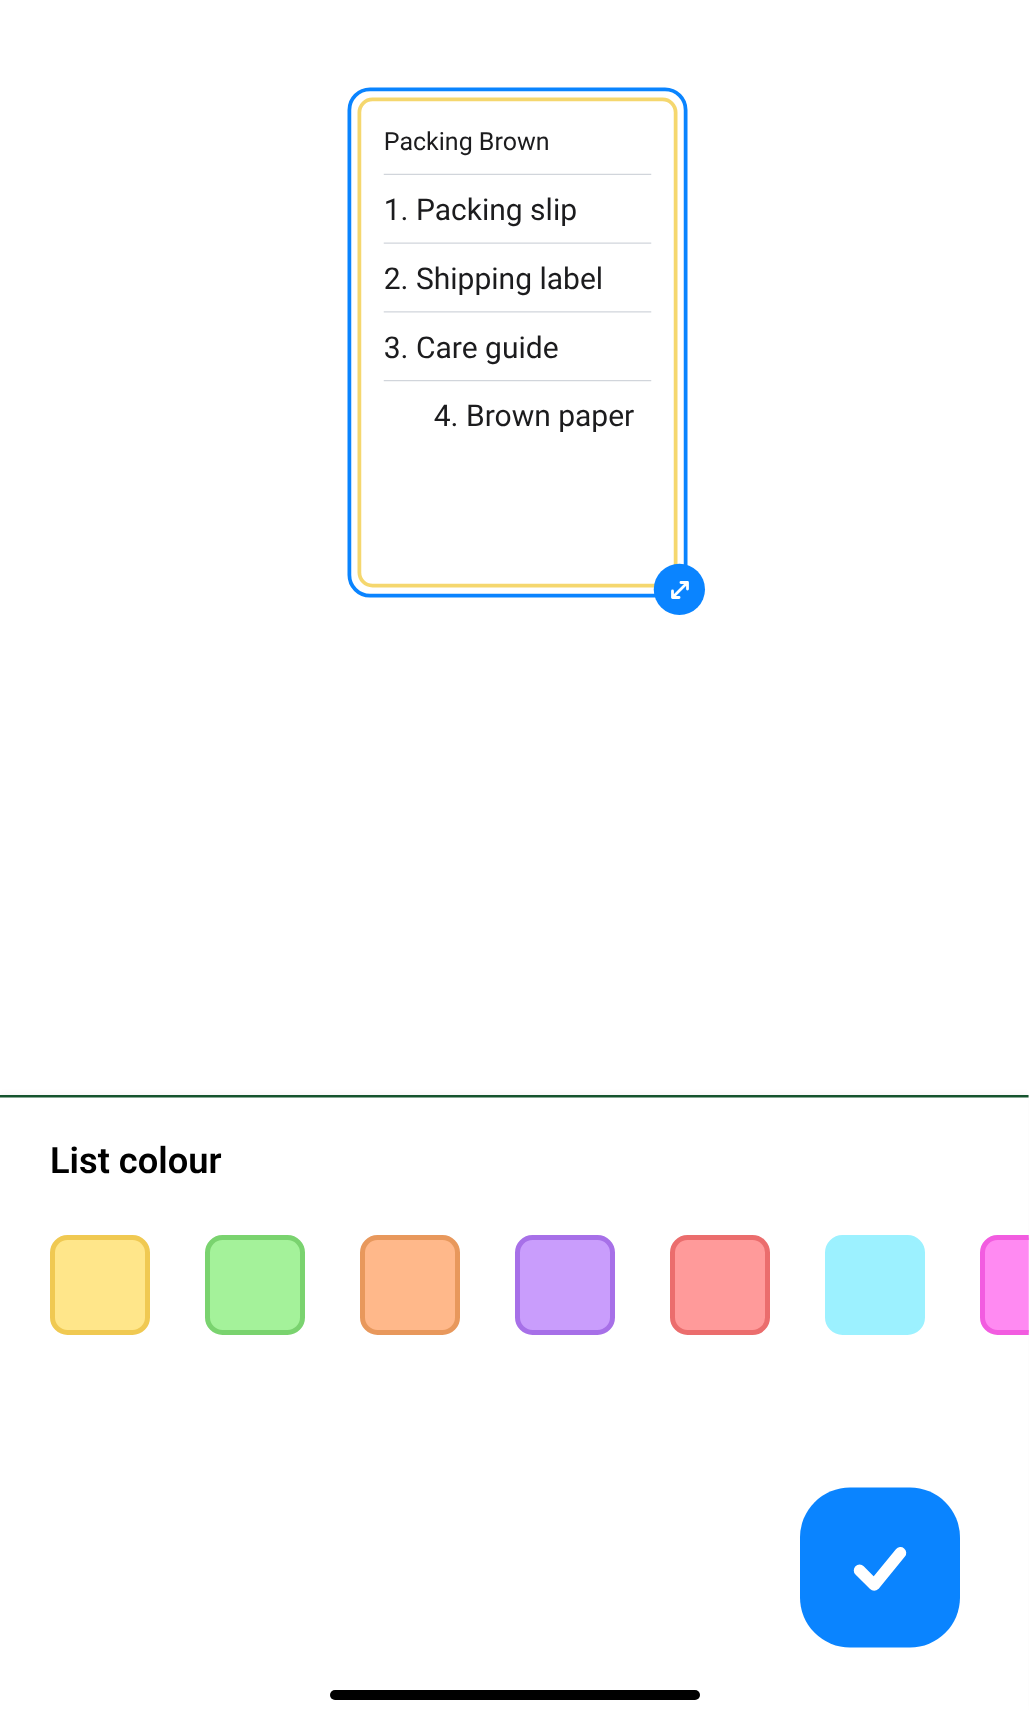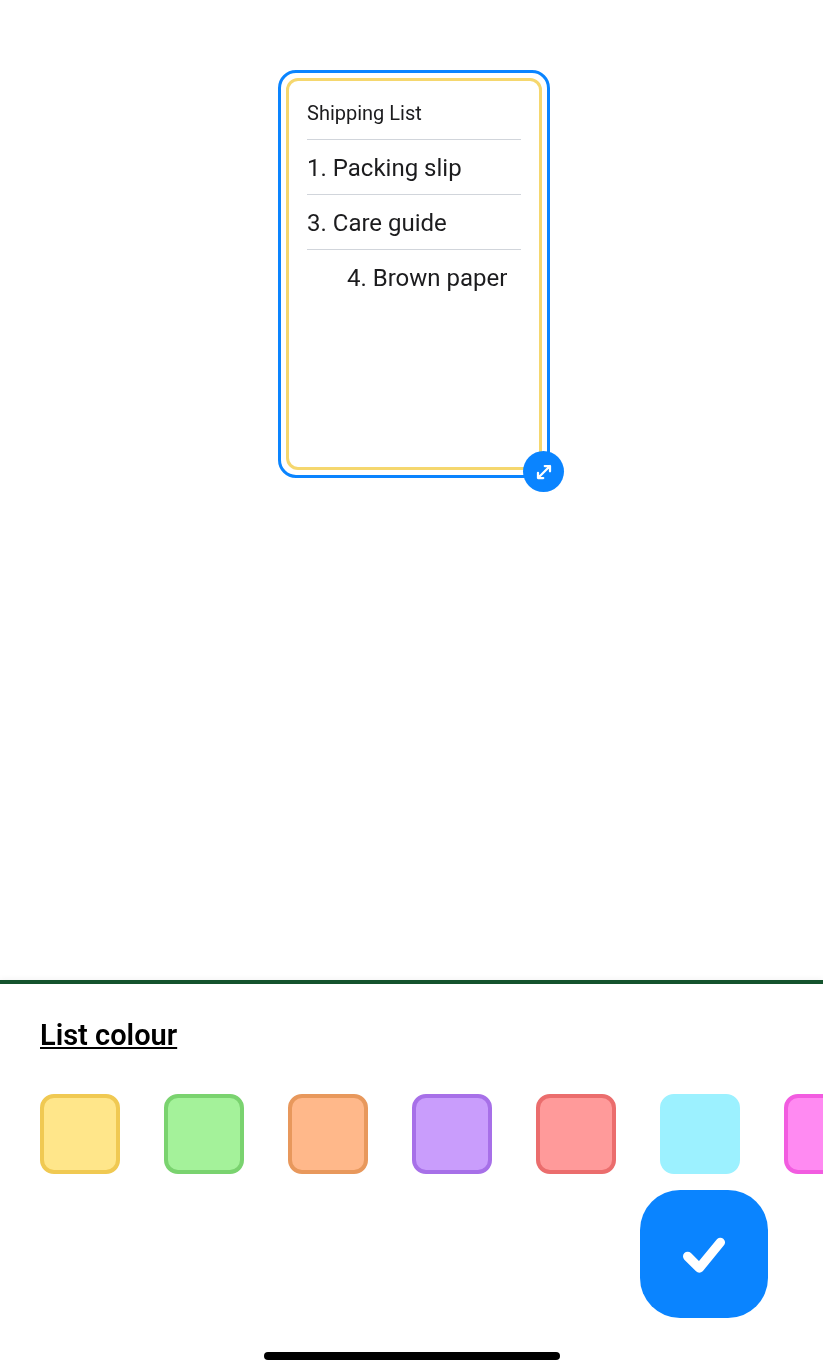--- a/index.html
+++ b/index.html
@@ -81,25 +81,24 @@
     .resize-handle svg {
       width: 18px;
       height: 18px;
     }
     
     .bottom-sheet {
       position: absolute;
       bottom: 0;
       left: 0;
       width: 100%;
-      height: 388px;
+      height: 492px;
       background: #ffffff;
-      border-top: 4px solid #14532d;
+      border-top: 2px solid #14532d;
       box-shadow: 0 -1px 6px rgba(0,0,0,0.05);
-      text-decoration: underline;
     }
     
     .sheet-title {
       font-size: 29px;
       font-weight: 600;
       color: #000000;
       padding: 34px 40px 20px 40px;
     }
     
     .color-swatches {
@@ -153,22 +152,23 @@
       background: #000000;
       border-radius: 4px;
     }
   </style>
 </head>
 <body>
 
 <div class="canvas-area">
   <div class="note-card">
     <div class="note-inner">
-      <div class="note-title">Shipping List</div>
+      <div class="note-title">Packing Brown</div>
       <div class="note-item">1. Packing slip</div>
+      <div class="note-item">2. Shipping label</div>
       <div class="note-item">3. Care guide</div>
       <div class="note-item">4. Brown paper</div>
     </div>
     <div class="resize-handle">
       <svg viewBox="0 0 24 24" fill="none">
         <path d="M4 20 L20 4 M13 4 L20 4 L20 11 M11 20 L4 20 L4 13" stroke="white" stroke-width="3" stroke-linecap="round" stroke-linejoin="round"></path>
       </svg>
     </div>
   </div>
 </div>

